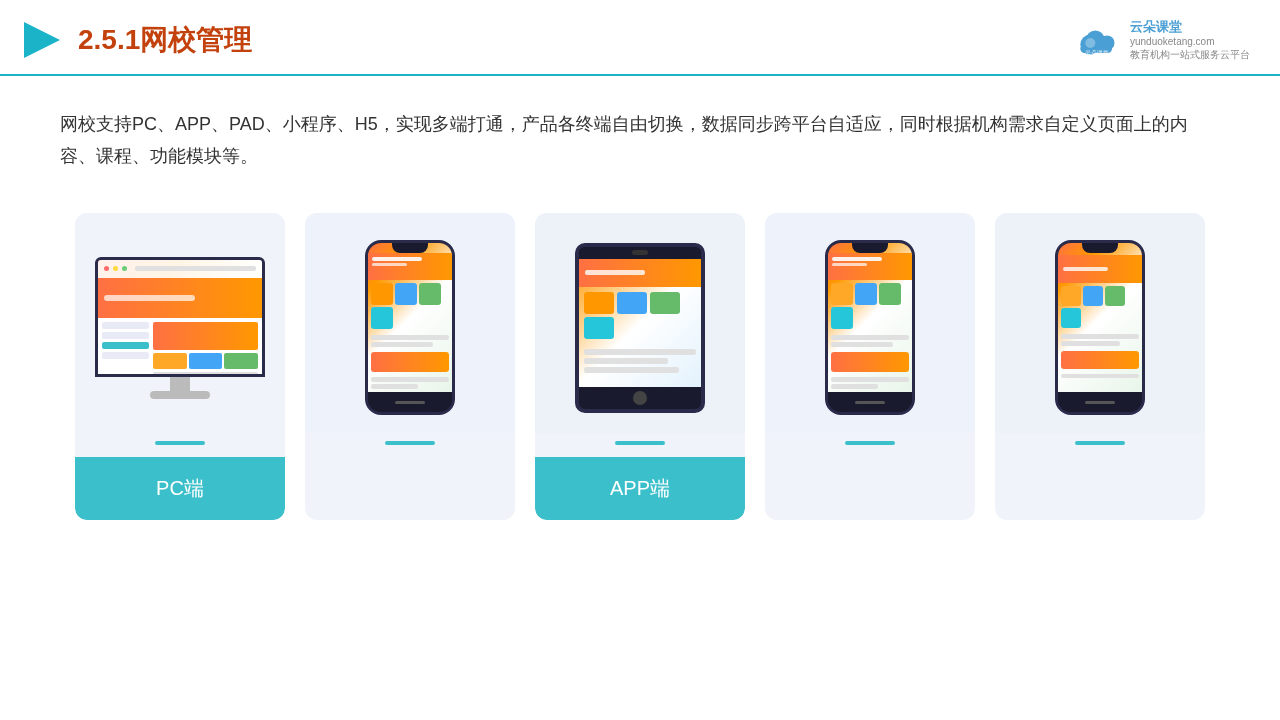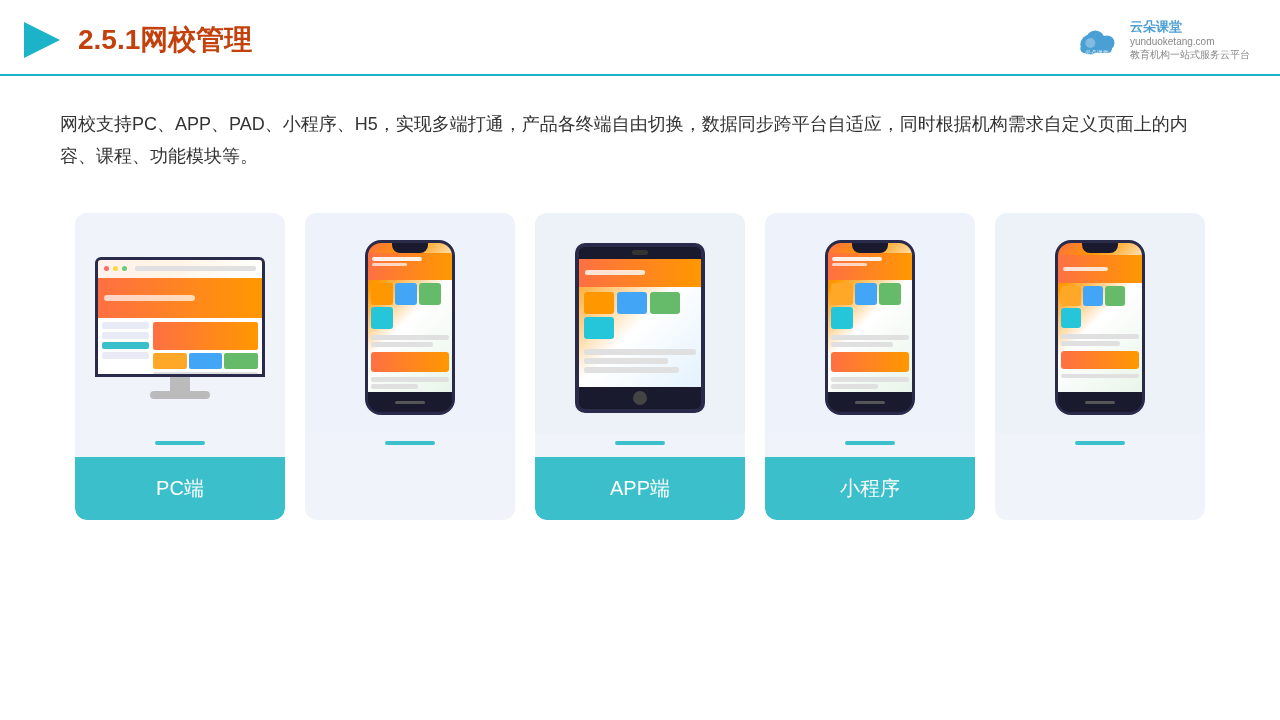--- a/index.html
+++ b/index.html
@@ -490,21 +490,20 @@
               <div style="height:5px; background:#e0e0e0; border-radius:2px; width:60%;"></div>
             </div>
           </div>
         </div>
         <div class="phone-bottom-bar">
           <div class="phone-home-indicator"></div>
         </div>
       </div>
     </div>
     <div class="divider-bar"></div>
-    <div class="card-label">小程序</div>
   </div>
 
   <div class="card">
     <div class="card-image-area">
       <div class="mini-phone-device">
         <div style="width:36px; height:10px; background:#1a1a2e; border-radius:0 0 8px 8px; position:absolute; top:0; left:50%; transform:translateX(-50%); z-index:2;"></div>
         <div style="flex:1; width:100%; background:linear-gradient(135deg, #ff7043 0%, #ff9800 20%, #fff 50%, #e8f5e9 100%); padding-top:12px; overflow:hidden;">
           <div style="height:28px; background:linear-gradient(90deg,#ff7043,#ff9800); display:flex; align-items:center; padding:0 5px;">
             <div style="width:45px; height:4px; background:rgba(255,255,255,0.8); border-radius:2px;"></div>
           </div>

